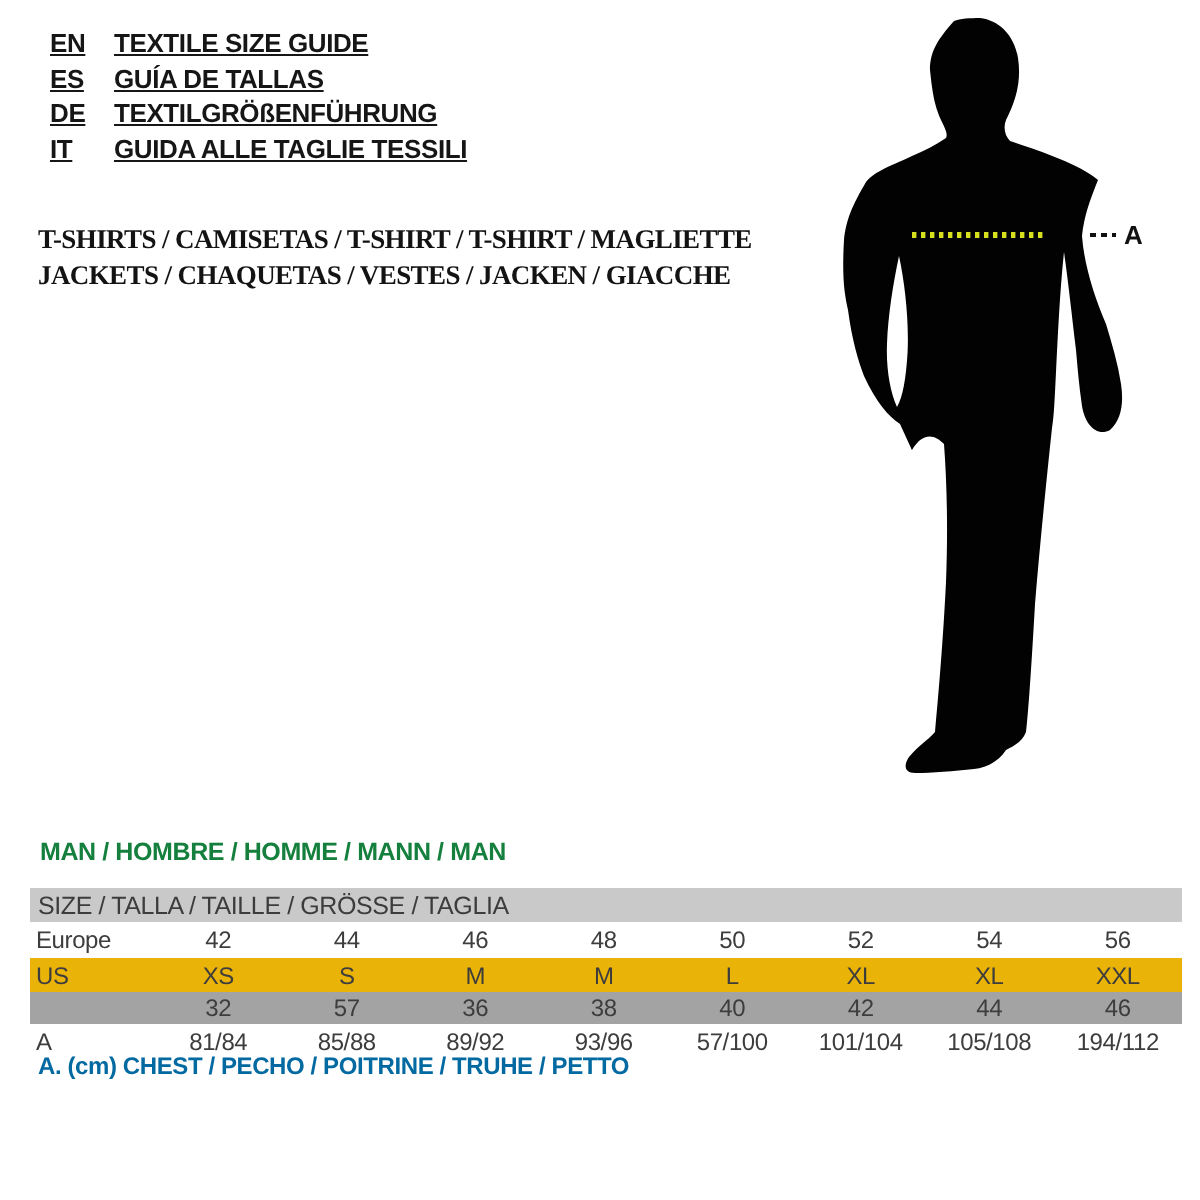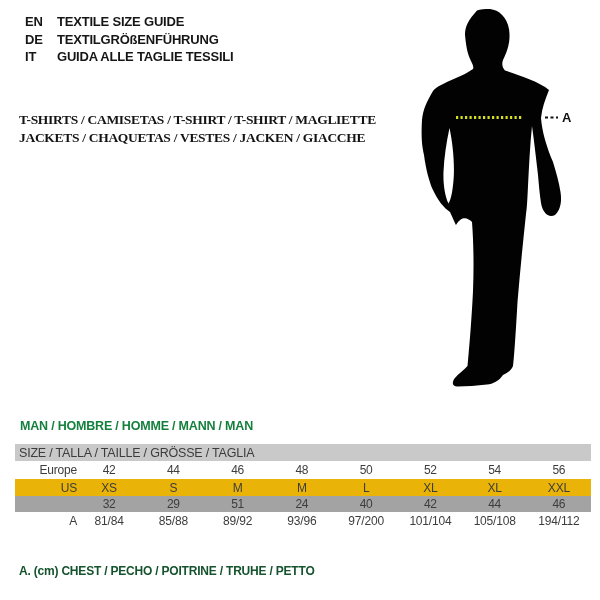--- a/index.html
+++ b/index.html
@@ -4,56 +4,60 @@
 <style>
   * { margin:0; padding:0; box-sizing:border-box; }
   html,body { width:600px; height:600px; }
   body { font-family:"Liberation Sans", sans-serif; background:#ffffff; }
   .page {
     position:relative; width:600px; height:600px; background:#ffffff; overflow:hidden;
   }
   
   .lang-list { position:absolute; left:25px; top:13px; }
   .lang-row { display:flex; line-height:17.5px; font-size:13px; font-weight:700;
-              color:#161616; letter-spacing:-0.2px; }
+              color:#161616; letter-spacing:-0.2px;text-decoration:underline; }
   .lang-code { width:32px; flex:0 0 32px; }
   
   .categories { position:absolute; left:19px; top:111px; }
   .category-line { line-height:18px; font-size:13.5px; font-weight:700; color:#131313;
                    letter-spacing:-0.3px; white-space:nowrap;font-family:Liberation Serif, serif; }
   
   .figure-svg { position:absolute; left:0; top:0; width:600px; height:600px; }
   
   .section-title { position:absolute; left:20px; top:419px; font-size:12.5px;
                    font-weight:700; color:#15803d; letter-spacing:-0.2px; }
   
   .size-table { position:absolute; left:15px; top:444px; width:576px;
                 border-collapse:collapse; table-layout:fixed;
                 font-size:12px; color:#3d3d3d; letter-spacing:-0.2px; }
   .size-table td { text-align:center; vertical-align:middle; padding:0;margin-top:16px; }
-  .size-table td.row-label { text-align:right; padding-left:3px; color:#3d3d3d; }
+  .size-table td.row-label { text-align:left; padding-left:3px; color:#3d3d3d; }
   .size-table tr.table-header td { background:#c9c9c9; text-align:left; padding-left:4px;
                 height:17px; font-size:12.5px; color:#3c3c3c; }
   .size-table tr.row-europe td { height:18px; background:#ffffff; }
   .size-table tr.row-us td     { height:17px; background:#eab308; }
   .size-table tr.row-alt td    { height:16px; background:#a3a3a3; }
   .size-table tr.row-a td      { height:18px; background:#ffffff; }
   
-  .footnote { position:absolute; left:19px; top:564px; font-size:12px; font-weight:700;
-              color:#14532d; letter-spacing:-0.2px; }
+  .footnote { position:absolute; left:19px; top:526px; font-size:12px; font-weight:700;
+              color:#0369a1; letter-spacing:-0.2px; }
 </style>
 </head>
 <body>
 
 <div class="page">
 
   <div class="lang-list">
     <div class="lang-row">
       <span class="lang-code">EN</span>
       <span class="lang-label">TEXTILE SIZE GUIDE</span>
+    </div>
+    <div class="lang-row">
+      <span class="lang-code">ES</span>
+      <span class="lang-label">GUÍA DE TALLAS</span>
     </div>
     <div class="lang-row">
       <span class="lang-code">DE</span>
       <span class="lang-label">TEXTILGRÖßENFÜHRUNG</span>
     </div>
     <div class="lang-row">
       <span class="lang-code">IT</span>
       <span class="lang-label">GUIDA ALLE TAGLIE TESSILI</span>
     </div>
   </div>
@@ -146,35 +150,35 @@
         <td>M</td>
         <td>M</td>
         <td>L</td>
         <td>XL</td>
         <td>XL</td>
         <td>XXL</td>
       </tr>
       <tr class="row-alt">
         <td class="row-label"></td>
         <td>32</td>
-        <td>29</td>
-        <td>51</td>
-        <td>24</td>
+        <td>57</td>
+        <td>36</td>
+        <td>38</td>
         <td>40</td>
         <td>42</td>
         <td>44</td>
         <td>46</td>
       </tr>
       <tr class="row-a">
         <td class="row-label">A</td>
         <td>81/84</td>
         <td>85/88</td>
         <td>89/92</td>
         <td>93/96</td>
-        <td>97/200</td>
+        <td>57/100</td>
         <td>101/104</td>
         <td>105/108</td>
         <td>194/112</td>
       </tr>
     </tbody>
   </table>
 
   <div class="footnote">A. (cm) CHEST / PECHO / POITRINE / TRUHE / PETTO</div>
 
 </div>

